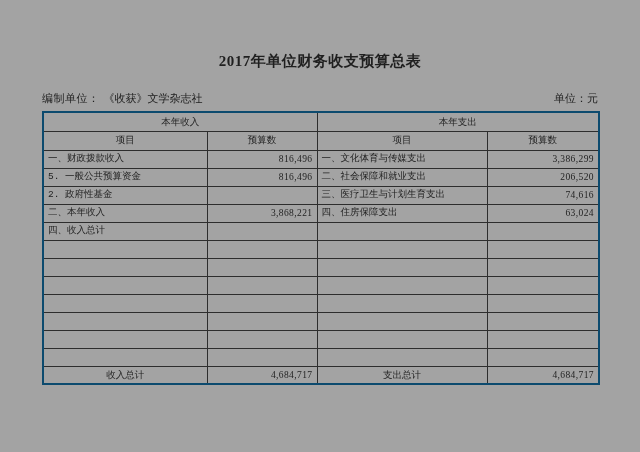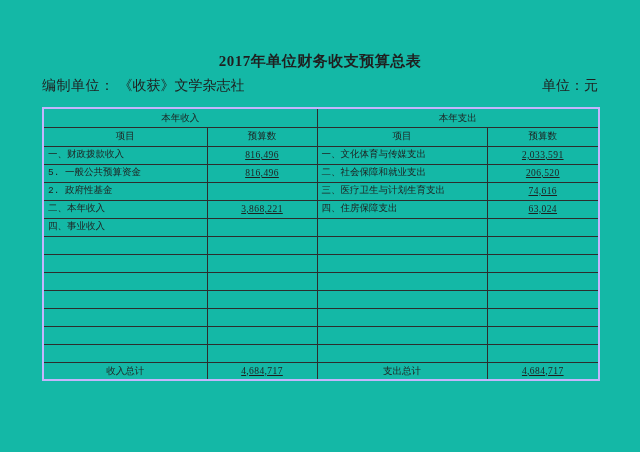--- a/index.html
+++ b/index.html
@@ -6,64 +6,64 @@
   html, body {
     margin: 0; padding: 0;
     background: #ffffff;
     font-family: "Liberation Serif", "DejaVu Serif", serif;
     color: #1f1f1f;
   }
   .page {
     position: relative;
     width: 640px;
     height: 452px;
-    background: #14b8a6;
+    background: #a3a3a3;
     overflow: hidden;
   }
   .title {
     margin: 0;
     padding-top: 52px;
     text-align: center;
     font-size: 15px;
     font-weight: 700;
     letter-spacing: 0.5px;
   }
   .content {
     width: 556px;
     margin: 0 auto;
   }
   .meta-row {
     display: flex;
     justify-content: space-between;
     align-items: flex-end;
-    margin-top: 6px;
-    font-size: 14px;
+    margin-top: 20px;
+    font-size: 11px;
   }
   .meta-row .label { letter-spacing: 0.5px; }
   .prepared-by .value { margin-left: 4px; }
   table.budget {
-    margin-top: 12px;
+    margin-top: 5px;
     border-collapse: collapse;
     table-layout: fixed;
     width: 556px;
-    border: 2px solid #c4b5fd;
+    border: 2px solid #0c4a6e;
   }
   table.budget th, table.budget td {
     border: 1px solid #2d2d2d;
     font-size: 9.5px;
     font-weight: normal;
     padding: 0 4px;
     height: 18px;
     line-height: 1.1;
     white-space: nowrap;
     overflow: hidden;
   }
   table.budget thead th { height: 19px; text-align: center; }
   td.item { text-align: left; font-family: Liberation Mono, monospace; }
-  td.num  { text-align: center; letter-spacing: 0.4px; text-decoration: underline; }
+  td.num  { text-align: right; letter-spacing: 0.4px; }
   td.total-label { text-align: center; font-family: Liberation Serif, serif; }
   col.c-item-l  { width: 164px; }
   col.c-num-l   { width: 110px; }
   col.c-item-r  { width: 170px; }
   col.c-num-r   { width: 112px; }
 </style>
 </head>
 <body>
 
 <div class="page">
@@ -96,42 +96,42 @@
           <th>预算数</th>
           <th>项目</th>
           <th>预算数</th>
         </tr>
       </thead>
       <tbody>
         <tr>
           <td class="item">一、财政拨款收入</td>
           <td class="num">816,496</td>
           <td class="item">一、文化体育与传媒支出</td>
-          <td class="num">2,033,591</td>
+          <td class="num">3,386,299</td>
         </tr>
         <tr>
           <td class="item">5. 一般公共预算资金</td>
           <td class="num">816,496</td>
           <td class="item">二、社会保障和就业支出</td>
           <td class="num">206,520</td>
         </tr>
         <tr>
           <td class="item">2. 政府性基金</td>
           <td class="num"></td>
           <td class="item">三、医疗卫生与计划生育支出</td>
           <td class="num">74,616</td>
         </tr>
         <tr>
           <td class="item">二、本年收入</td>
           <td class="num">3,868,221</td>
           <td class="item">四、住房保障支出</td>
           <td class="num">63,024</td>
         </tr>
         <tr>
-          <td class="item">四、事业收入</td>
+          <td class="item">四、收入总计</td>
           <td class="num"></td>
           <td class="item"></td>
           <td class="num"></td>
         </tr>
         <tr>
           <td class="item"></td>
           <td class="num"></td>
           <td class="item"></td>
           <td class="num"></td>
         </tr>

